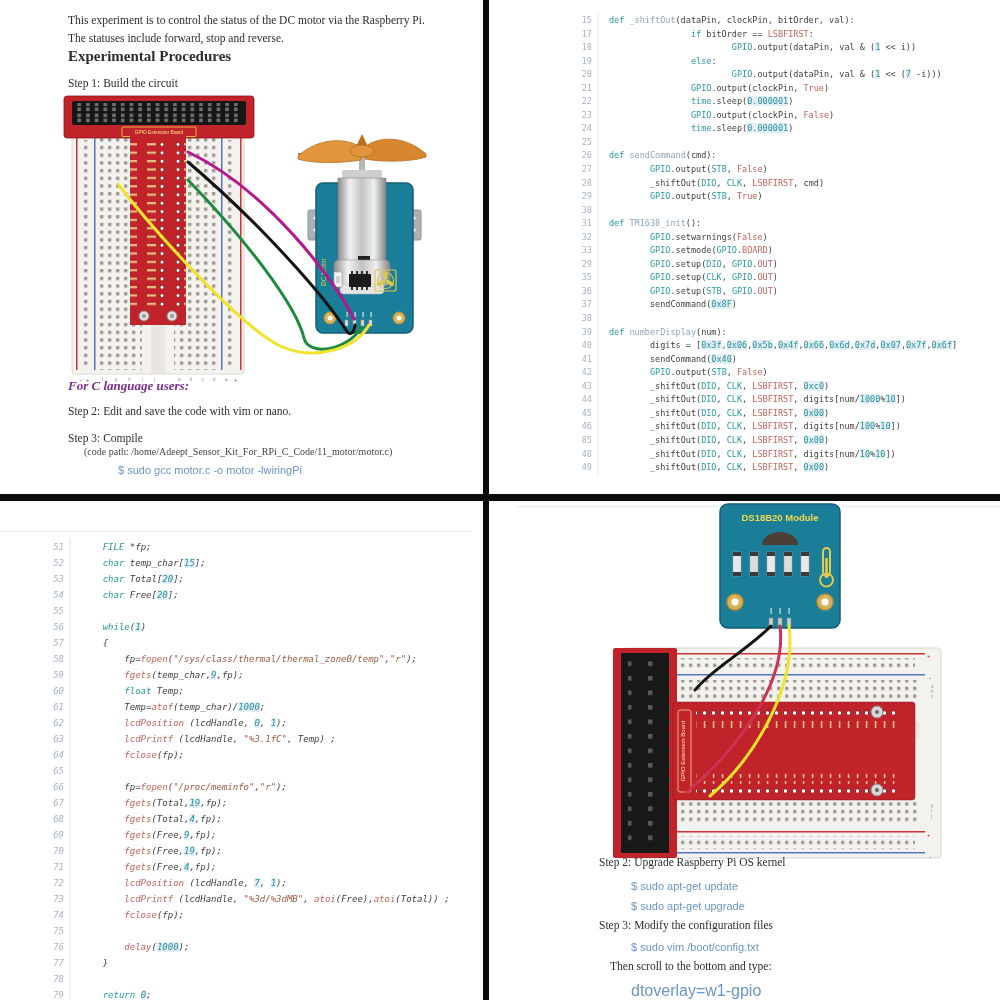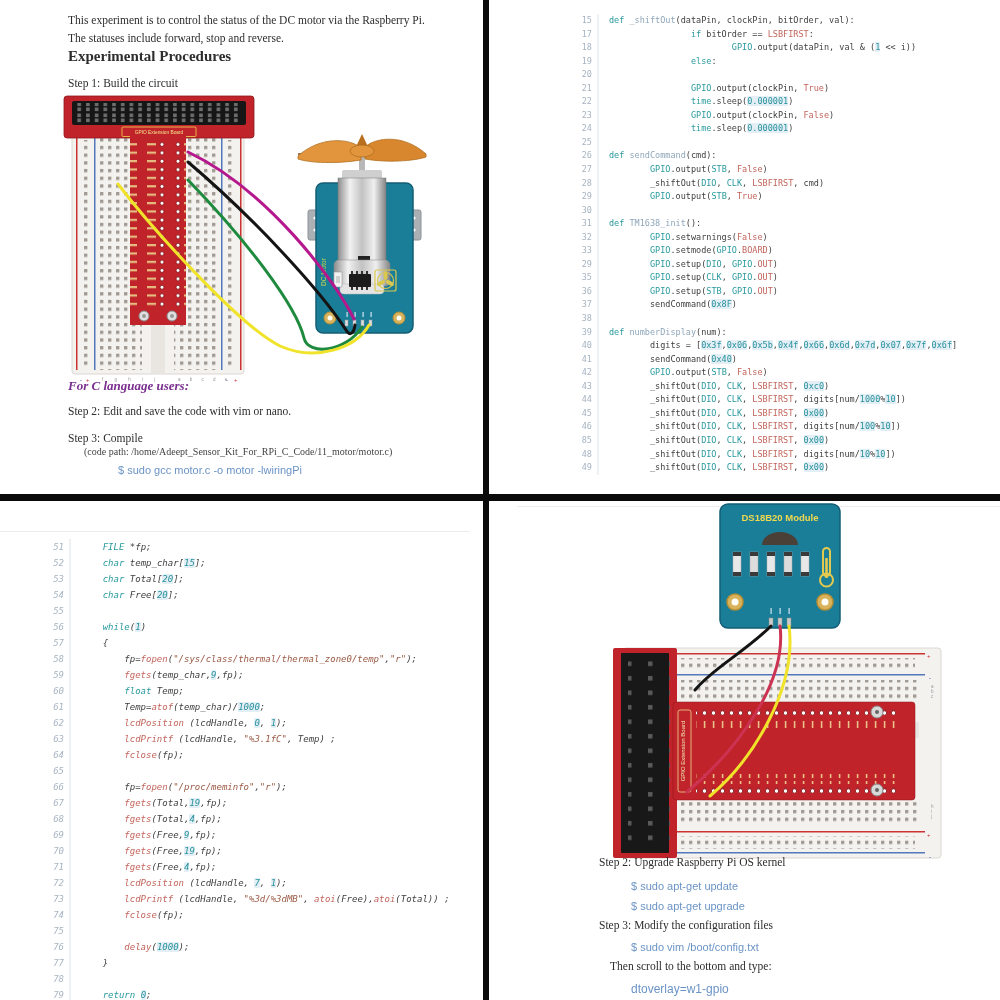--- a/index.html
+++ b/index.html
@@ -186,20 +186,21 @@
         <div class="crow">
           <span class="ln">18</span>
           <span class="cd">                        <span class="kw">GPIO</span>.output(dataPin, val &amp; (<span class="num">1</span> &lt;&lt; i))</span>
         </div>
         <div class="crow">
           <span class="ln">19</span>
           <span class="cd">                <span class="kw">else</span>:</span>
         </div>
         <div class="crow">
           <span class="ln">20</span>
+          <span class="cd">                        <span class="kw">GPIO</span>.output(dataPin, val &amp; (<span class="num">1</span> &lt;&lt; (<span class="num">7</span> -i)))</span>
         </div>
         <div class="crow">
           <span class="ln">21</span>
           <span class="cd">                <span class="kw">GPIO</span>.output(clockPin, <span class="fn">True</span>)</span>
         </div>
         <div class="crow">
           <span class="ln">22</span>
           <span class="cd">                <span class="kw">time</span>.sleep(<span class="num">0.000001</span>)</span>
         </div>
         <div class="crow">
@@ -542,15 +543,15 @@
         <path d="M206,126 C 214,186 172,258 127,296" stroke="#f0e32a"></path>
       </g>
     </svg>
 
     <p class="abs serif" style="left:82px;top:355px;font-size:11.5px;margin:0;">Step 2: Upgrade Raspberry Pi OS kernel</p>
     <p class="abs cmd" style="left:114px;top:379px;font-size:11px;margin:0;">$ sudo apt-get update</p>
     <p class="abs cmd" style="left:114px;top:399px;font-size:11px;margin:0;">$ sudo apt-get upgrade</p>
     <p class="abs serif" style="left:82px;top:418px;font-size:11.5px;margin:0;">Step 3: Modify the configuration files</p>
     <p class="abs cmd" style="left:114px;top:440px;font-size:11px;margin:0;">$ sudo vim /boot/config.txt</p>
     <p class="abs serif" style="left:93px;top:459px;font-size:11.5px;margin:0;">Then scroll to the bottom and type:</p>
-    <p class="abs cmd" style="left:114px;top:481px;font-size:12px;margin:0;">dtoverlay=w1-gpio</p>
+    <p class="abs cmd" style="left:114px;top:481px;font-size:16px;margin:0;">dtoverlay=w1-gpio</p>
   </section>
 </div>
 
 </body></html>

